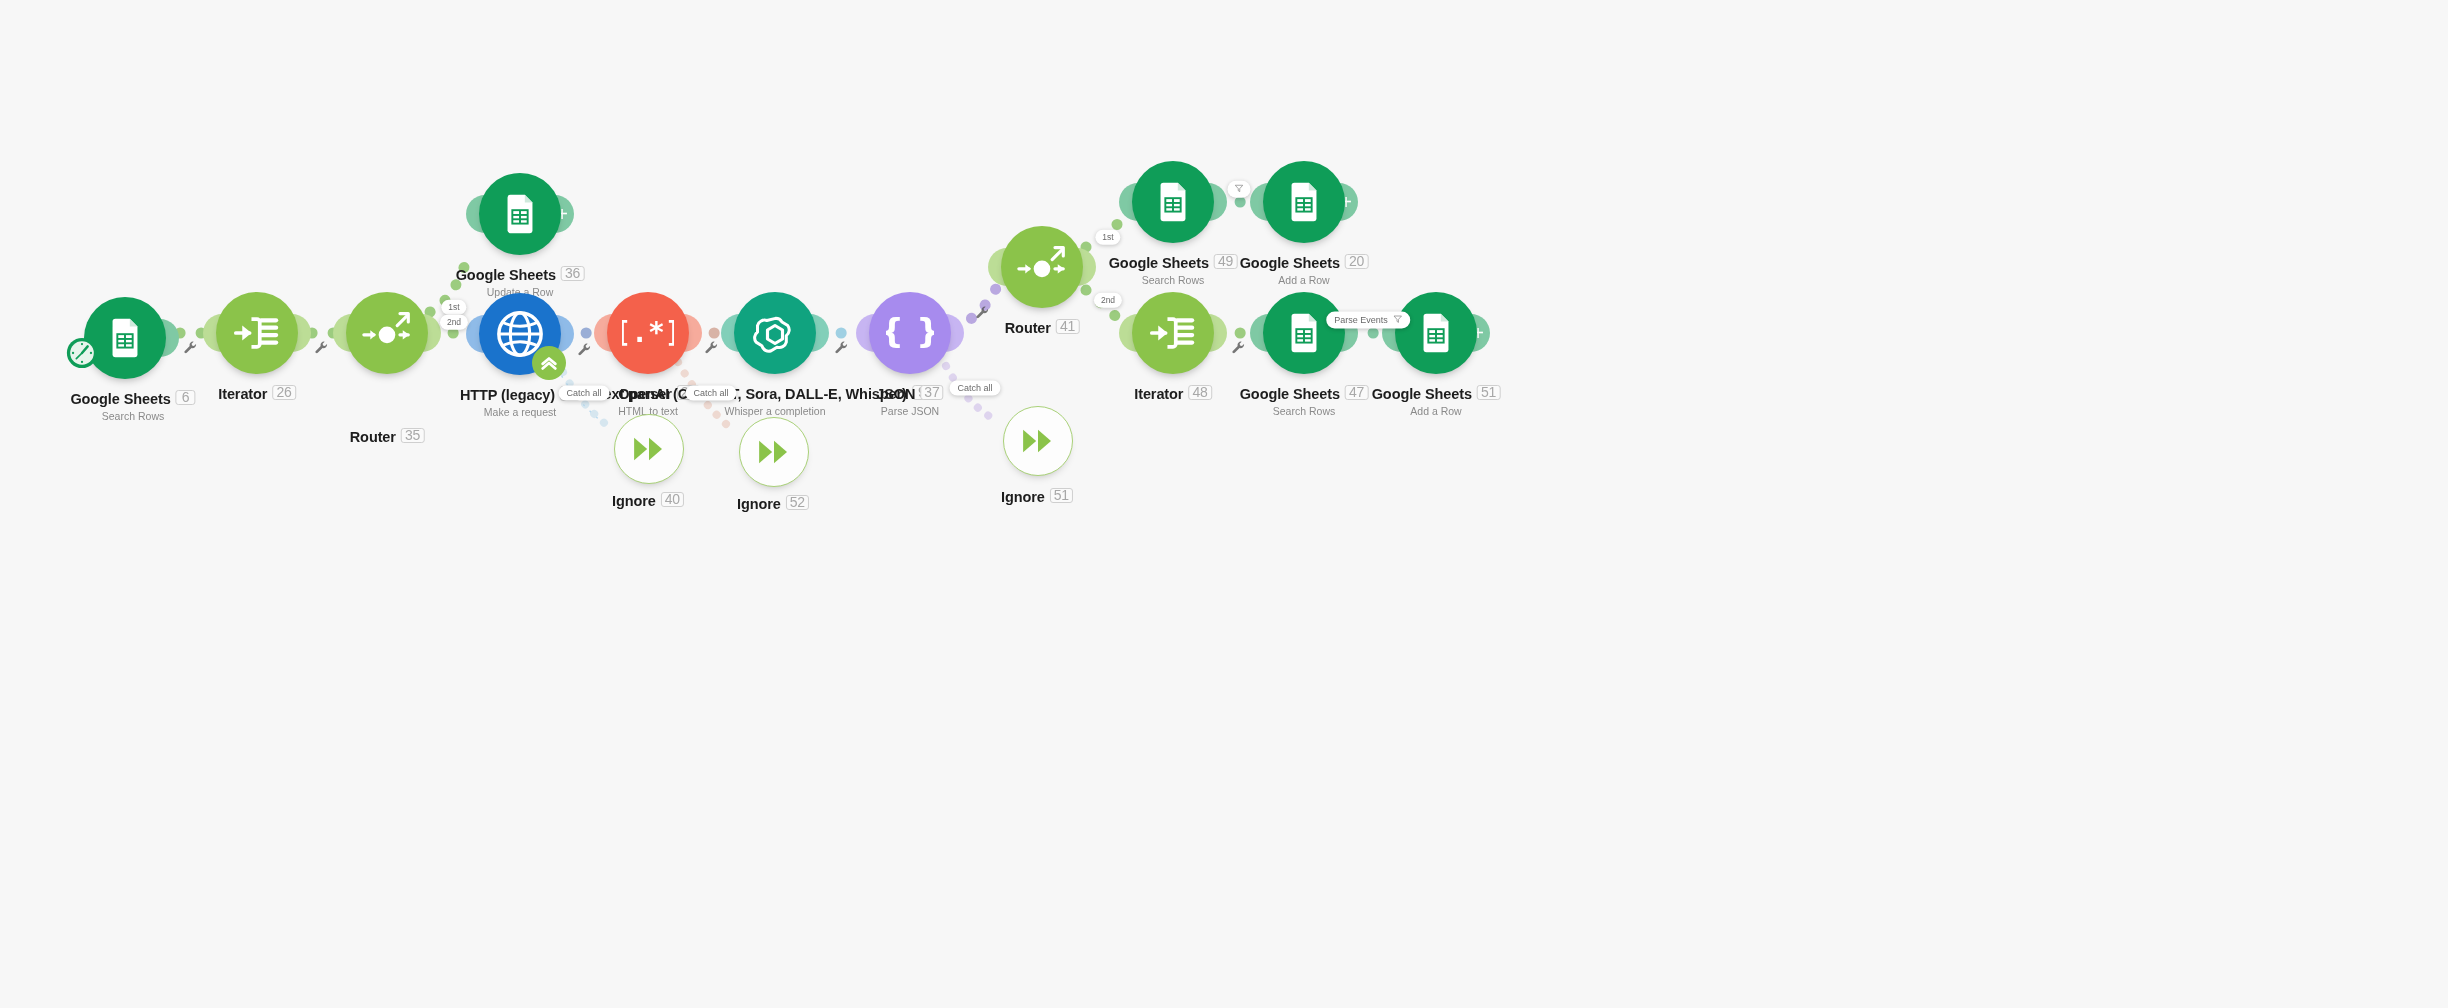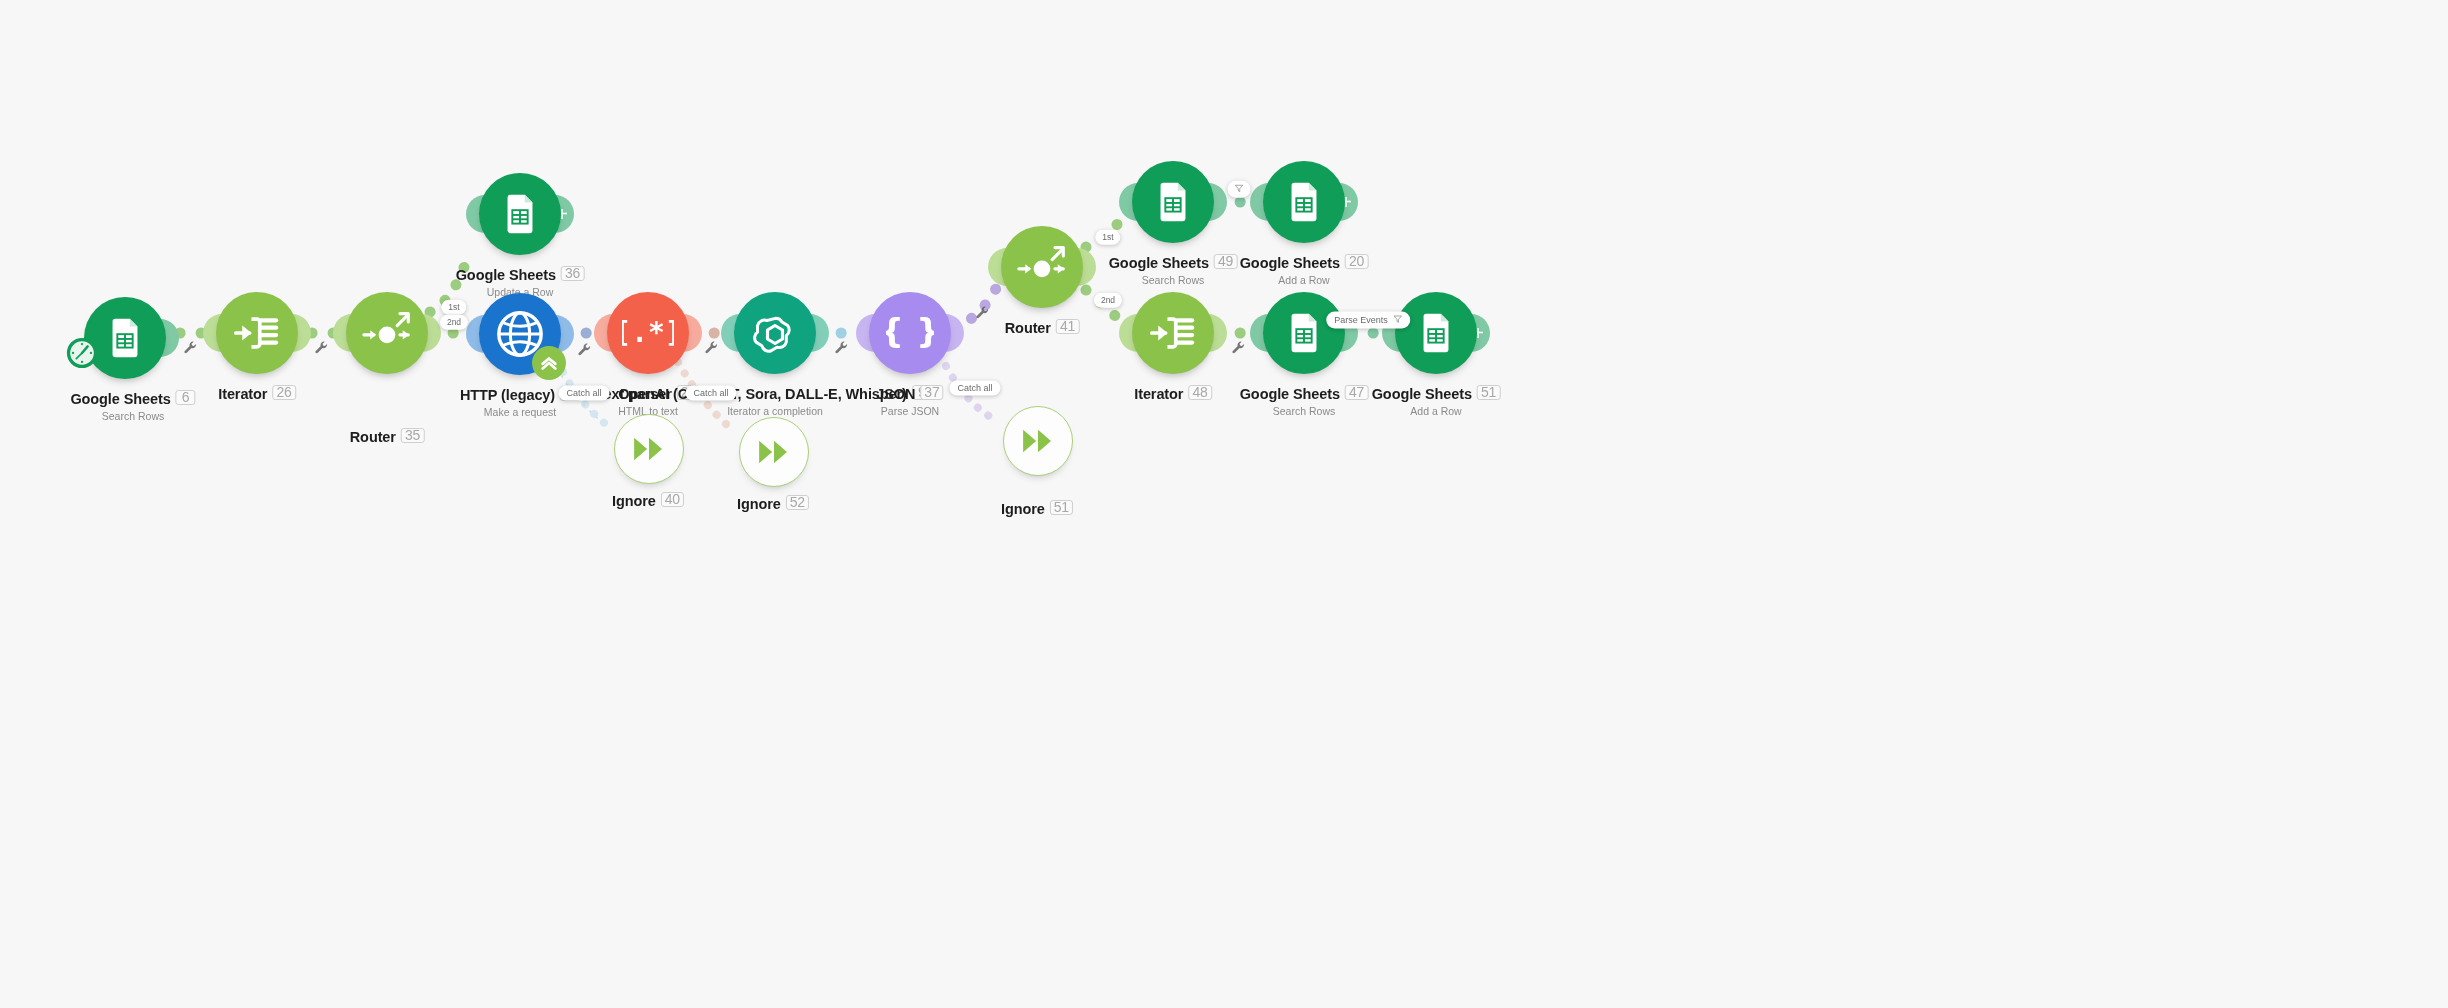--- a/index.html
+++ b/index.html
@@ -241,21 +241,21 @@
         <div class="bubble b-big" style="background:#10a37f">
           <svg class="icn" width="48" height="48" viewBox="0 0 64 64" aria-hidden="true">
         <g fill="none" stroke="#fff" stroke-width="4.2" stroke-linejoin="round" stroke-linecap="round">
           <path d="M32 12 a10 10 0 0 1 9 5 l8 5 a10 10 0 0 1 -2 14 l0 9 a10 10 0 0 1 -13 7 l-8 5 a10 10 0 0 1 -13 -7 l-8 -5 a10 10 0 0 1 2 -14 l0 -9 a10 10 0 0 1 13 -7 z" transform="translate(1,0) scale(0.96) translate(1,1)"></path>
           <path d="M32 22 L42 28 L42 40 L32 46 L22 40 L22 28 Z"></path>
         </g>
       </svg>
         </div>
         <div class="lbl" style="top:52px;">
              <div class="title"><span>OpenAI (ChatGPT, Sora, DALL-E, Whisper)</span><span class="badge">9</span></div>
-             <div class="sub">Iterator a completion</div>
+             <div class="sub">Whisper a completion</div>
            </div>
       </div>
       <div class="node" style="left: 910px; top: 333px;">
         <div class="lug l" style="background:#c7b5f2"></div>
         <div class="lug r" style="background:#c7b5f2"></div>
         <div class="bubble b-big" style="background:#a78bee">
           <svg class="icn" width="48" height="40" viewBox="0 0 52 44" aria-hidden="true">
         <text x="26" y="33" text-anchor="middle" font-family="DejaVu Sans, sans-serif" font-size="38" font-weight="bold" fill="#fff">{ }</text>
       </svg>
         </div>
@@ -402,21 +402,21 @@
       <div class="title"><span>Ignore</span><span class="badge">52</span></div>
     </div>
       </div>
       <div class="node" style="left: 1037px; top: 440px;">
         <div class="ring">
           <svg class="icn" width="34" height="26" viewBox="0 0 36 28" aria-hidden="true">
         <path d="M2 2 L16 14 L2 26 Z" fill="#8bc34a"></path>
         <path d="M18 2 L32 14 L18 26 Z" fill="#8bc34a"></path>
       </svg>
         </div>
-    <div class="lbl" style="top:60px;">
+    <div class="lbl" style="top:48px;">
       <div class="title"><span>Ignore</span><span class="badge">51</span></div>
     </div>
       </div>
     </div>
   <div id="chips-layer">
       <div class="chip small" style="left: 454px; top: 307px;">
         <span>1st</span>
       </div>
       <div class="chip small" style="left: 454px; top: 322px;">
         <span>2nd</span>

